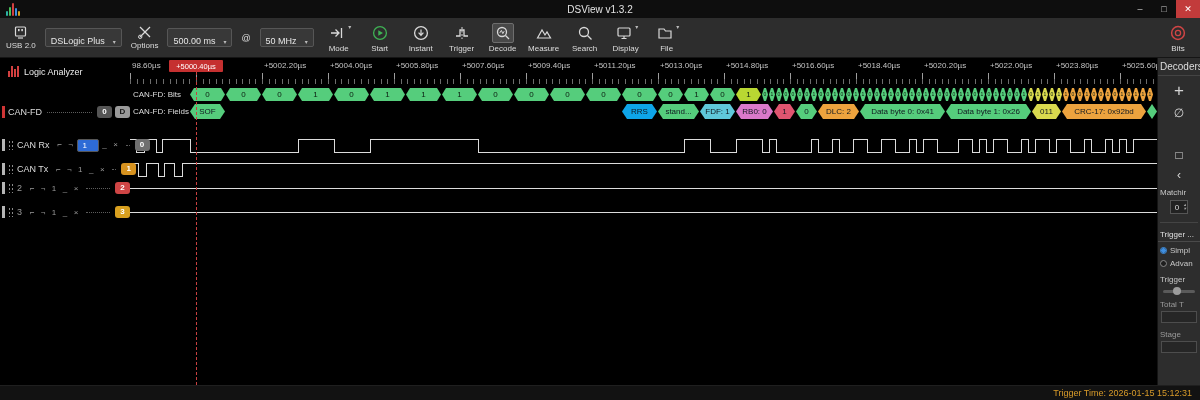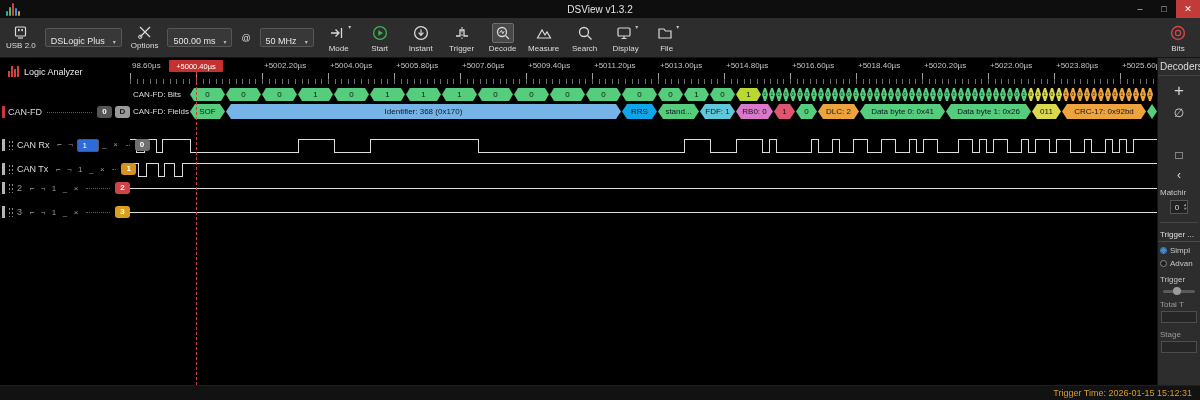--- a/index.html
+++ b/index.html
@@ -362,21 +362,20 @@
           <div class="hex sm" style="left: 1105px; width: 6px; background: rgb(237, 163, 62);">1</div>
           <div class="hex sm" style="left: 1112px; width: 6px; background: rgb(237, 163, 62);">0</div>
           <div class="hex sm" style="left: 1119px; width: 6px; background: rgb(237, 163, 62);">1</div>
           <div class="hex sm" style="left: 1126px; width: 6px; background: rgb(237, 163, 62);">0</div>
           <div class="hex sm" style="left: 1133px; width: 6px; background: rgb(237, 163, 62);">1</div>
           <div class="hex sm" style="left: 1140px; width: 6px; background: rgb(237, 163, 62);">1</div>
           <div class="hex sm" style="left: 1147px; width: 6px; background: rgb(237, 163, 62);">1</div>
         </div>
       <div id="fields-row">
           <div class="hexf" style="left: 190px; width: 35px; background: rgb(85, 205, 124);">SOF</div>
-          <div class="hexf" style="left: 226px; width: 395px; background: rgb(118, 180, 232);">Identifier: 368 (0x170)</div>
           <div class="hexf" style="left: 622px; width: 35px; background: #0ea5e9;">RRS</div>
           <div class="hexf" style="left: 658px; width: 41px; background: rgb(85, 205, 124);">stand...</div>
           <div class="hexf" style="left: 700px; width: 35px; background: rgb(95, 200, 218);">FDF: 1</div>
           <div class="hexf" style="left: 736px; width: 37px; background: rgb(218, 121, 202);">RB0: 0</div>
           <div class="hexf" style="left: 774px; width: 21px; background: rgb(224, 85, 112);">1</div>
           <div class="hexf" style="left: 796px; width: 21px; background: rgb(85, 205, 124);">0</div>
           <div class="hexf" style="left: 818px; width: 41px; background: rgb(237, 163, 62);">DLC: 2</div>
           <div class="hexf" style="left: 860px; width: 85px; background: rgb(85, 205, 124);">Data byte 0: 0x41</div>
           <div class="hexf" style="left: 946px; width: 85px; background: rgb(85, 205, 124);">Data byte 1: 0x26</div>
           <div class="hexf" style="left: 1032px; width: 29px; background: rgb(217, 217, 78);">011</div>

